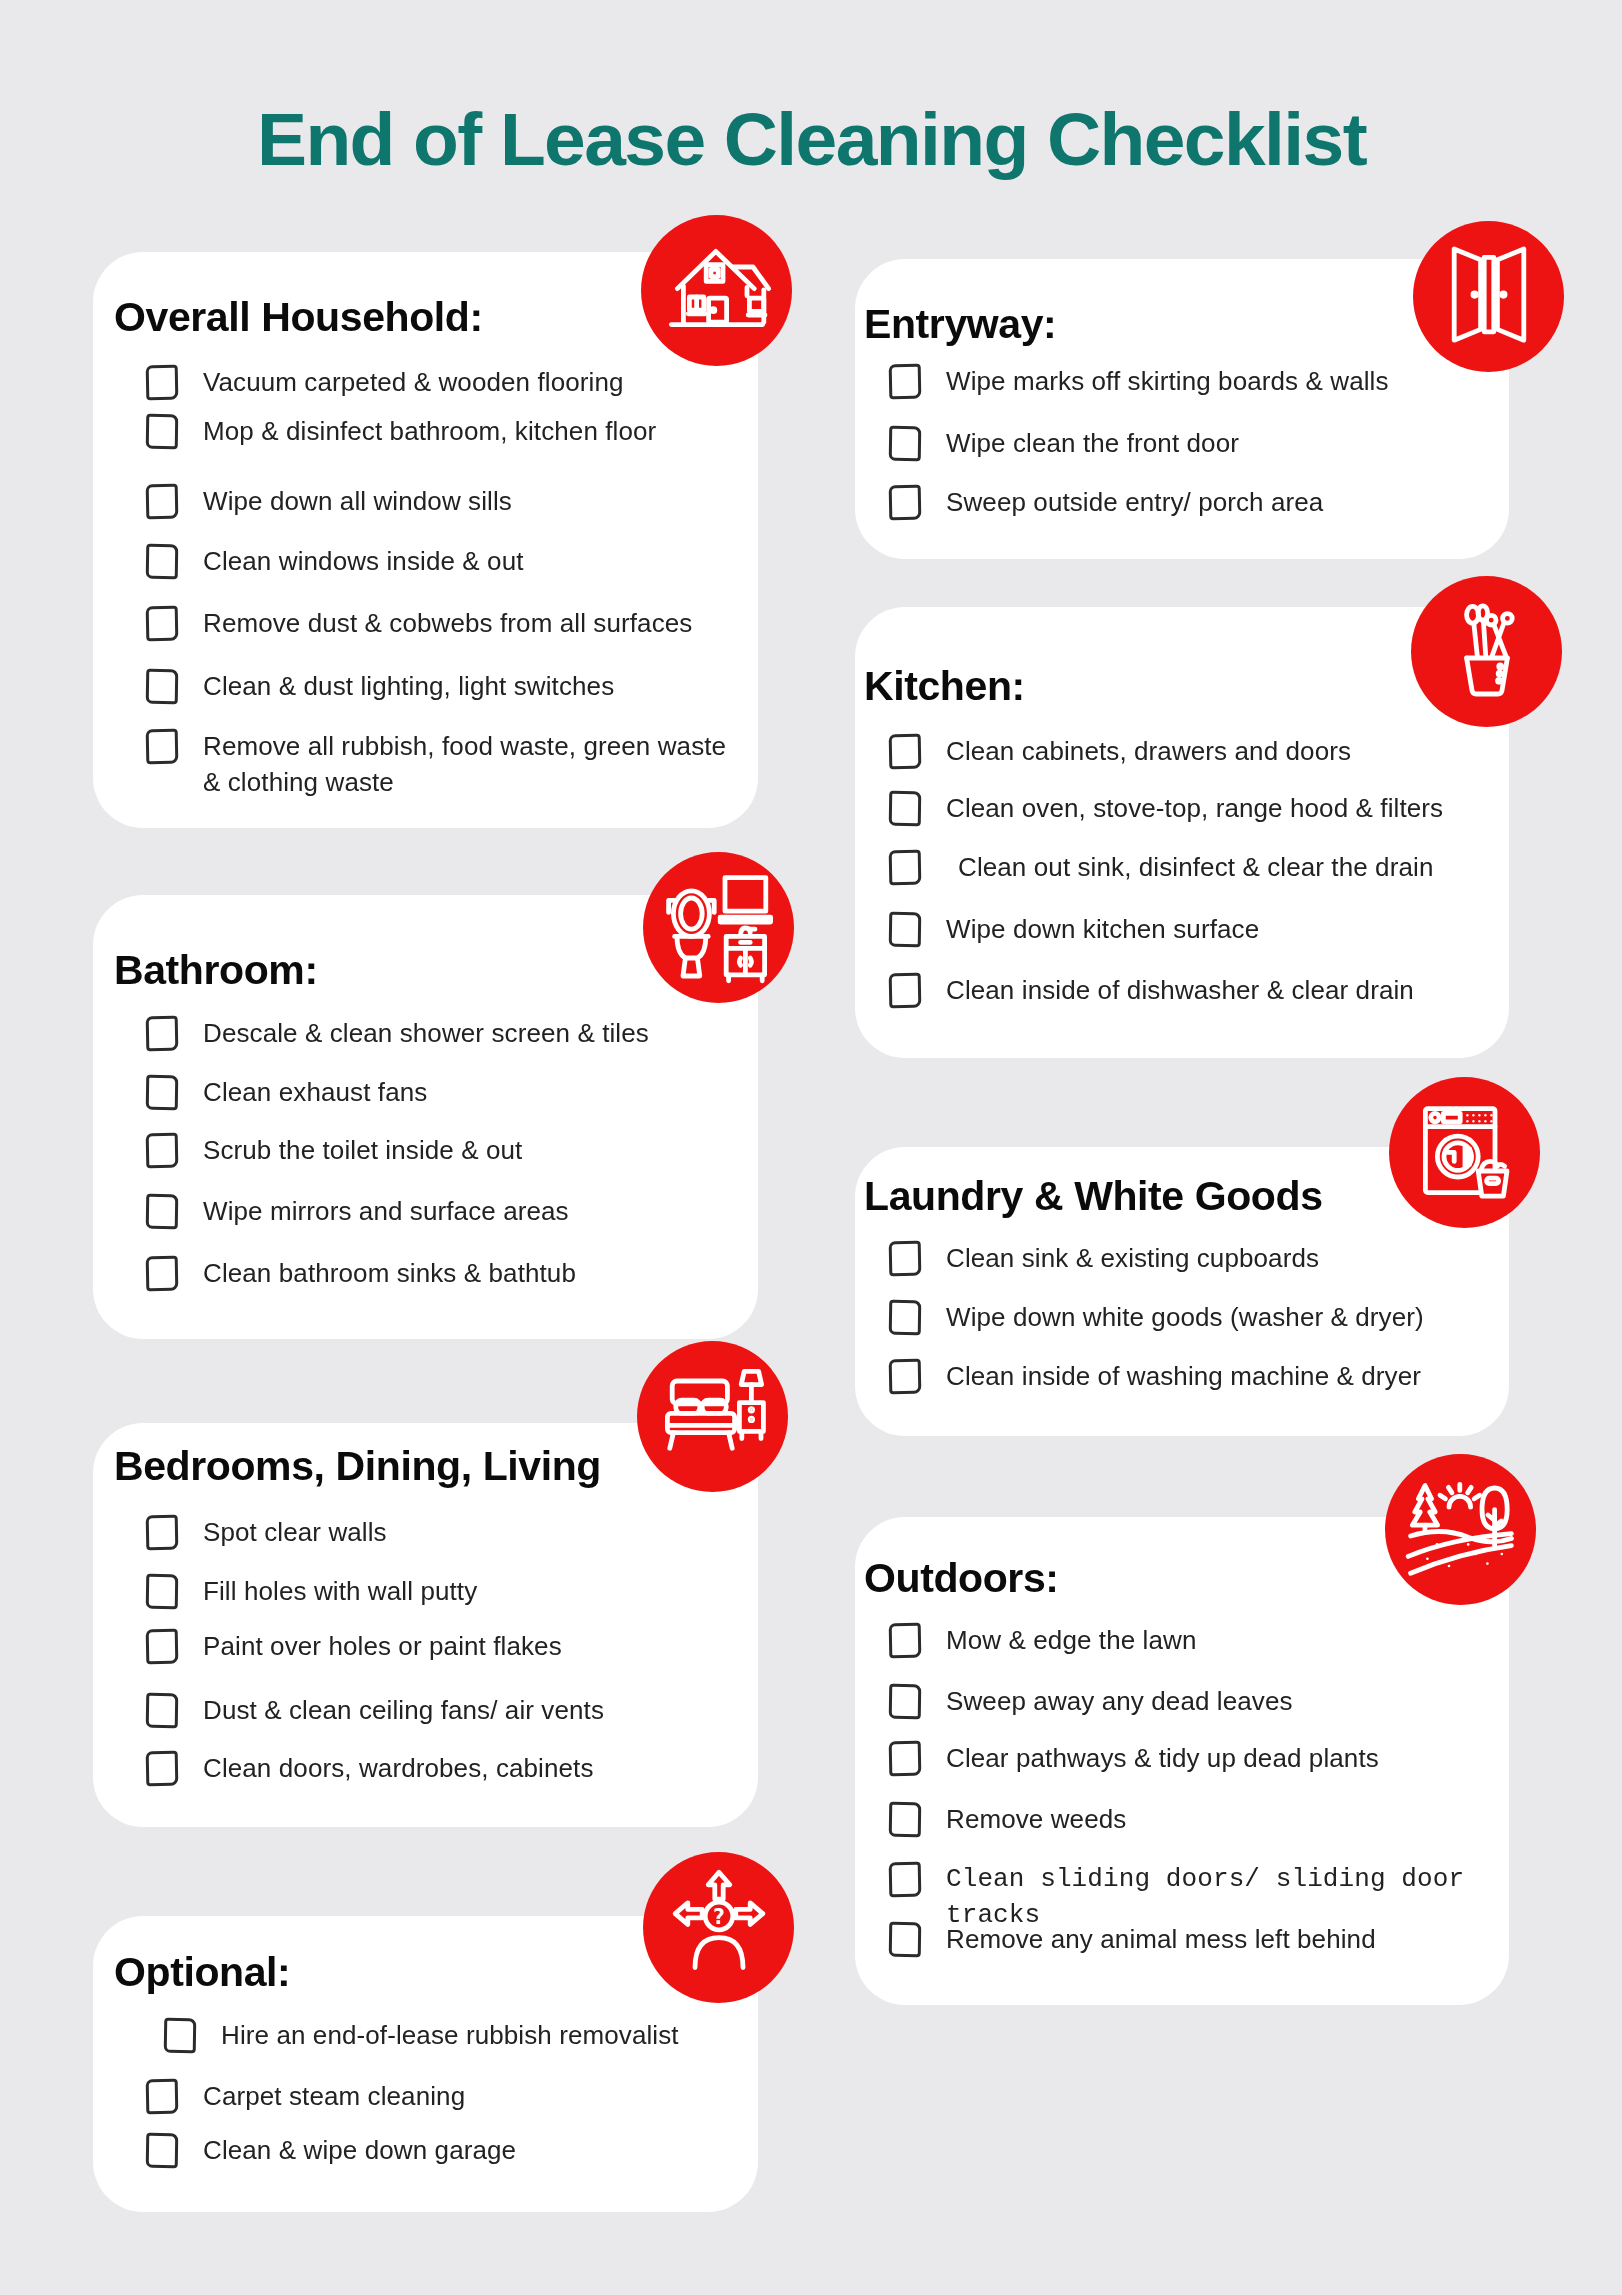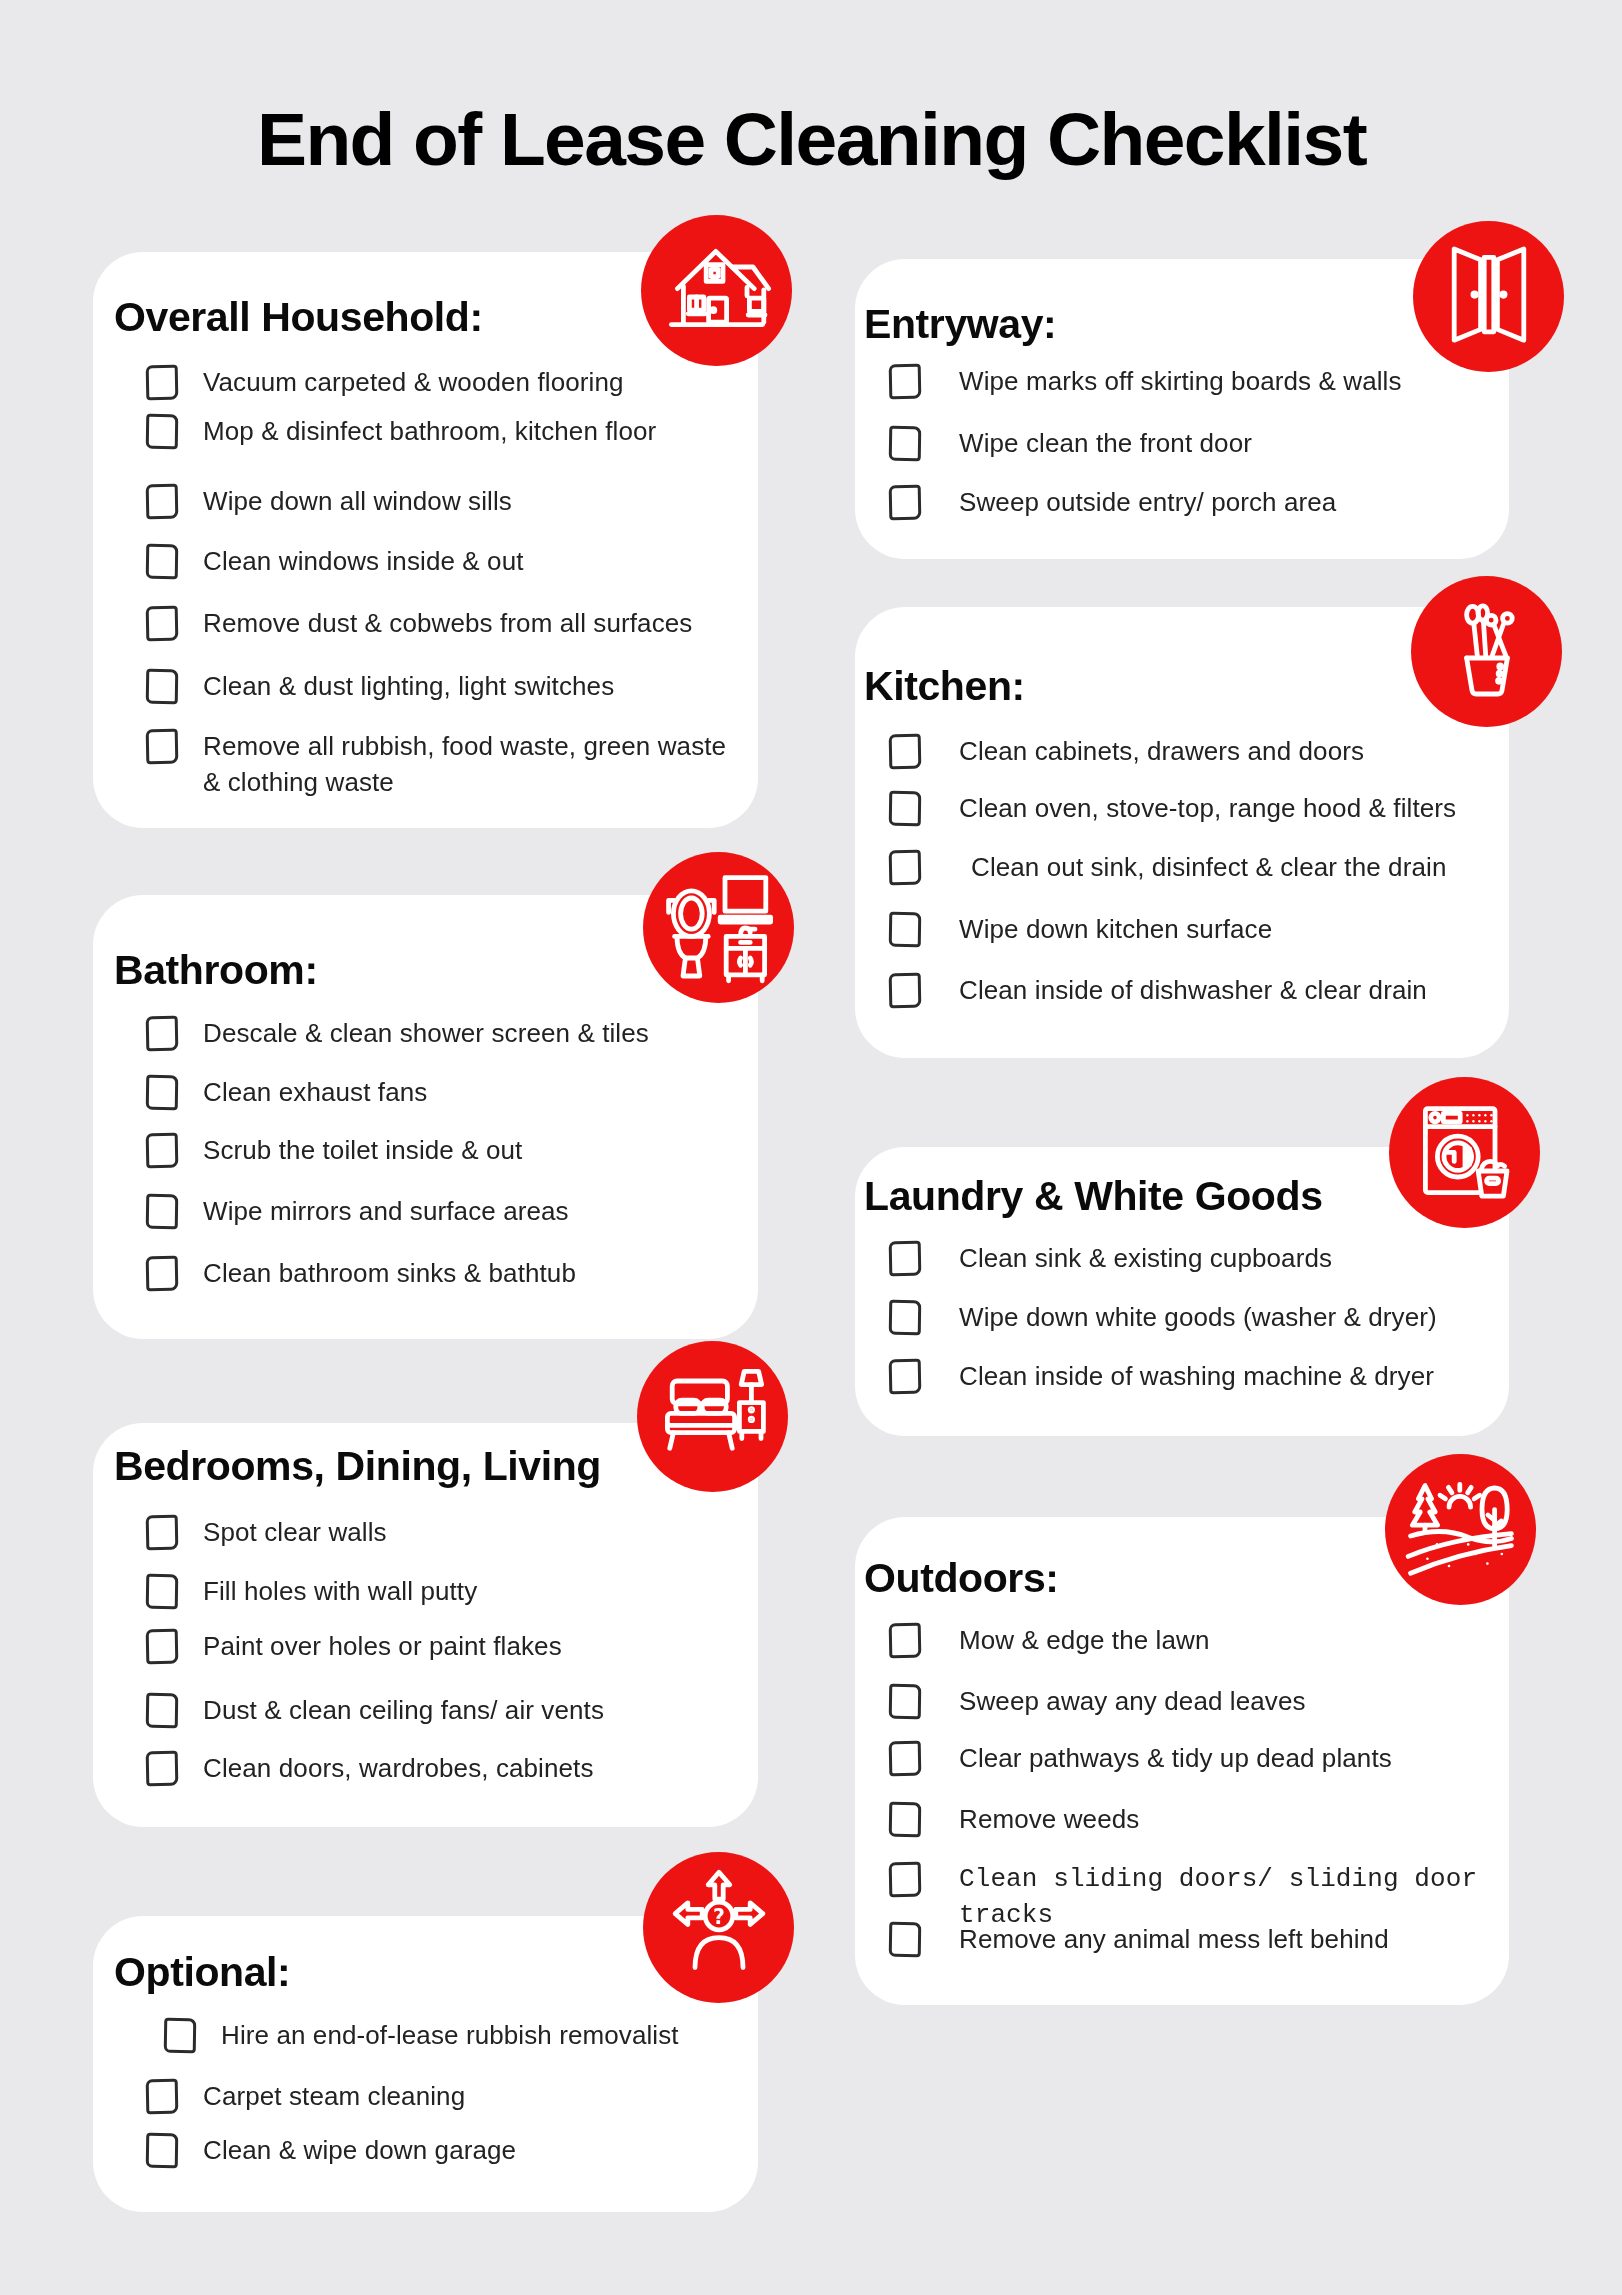--- a/index.html
+++ b/index.html
@@ -10,21 +10,21 @@
   body{
     width:1623px;height:2295px;position:relative;
     background:var(--bg);
     font-family:"Liberation Sans", sans-serif;
     overflow:hidden;
   }
   #page{position:absolute;inset:0;}
   .page-title{
     position:absolute;top:96px;left:0;width:1623px;
     text-align:center;font-size:75px;font-weight:bold;
-    letter-spacing:-1.6px;color:#000000;margin:0;
+    letter-spacing:-1.6px;color:#0f766e;margin:0;
   }
   .card{
     position:absolute;background:var(--card);
     border-radius:50px;
   }
   .section-heading{
     position:absolute;margin:0;
     font-size:41px;font-weight:bold;color:var(--heading);
     letter-spacing:-0.4px;line-height:1.1;white-space:nowrap;
   }
@@ -36,21 +36,21 @@
     border:3.2px solid var(--box);background:transparent;
     border-radius:6.5px 4px 7.3px 4px;cursor:pointer;padding:0;
   }
   .row:nth-child(odd) .checkbox{transform:rotate(-1.1deg);}
   .row:nth-child(even) .checkbox{transform:rotate(0.9deg);border-radius:4px 7.3px 4px 6.5px;}
   .item-label{
     font-size:26px;line-height:36px;color:var(--text);
     letter-spacing:0.1px;margin-top:-0.8px;
   }
   .col-left .item-label{width:540px;}
-  .col-right .item-label{width:578px;margin-left:13px;}
+  .col-right .item-label{width:578px;}
   .icon-circle{
     position:absolute;width:151px;height:151px;border-radius:50%;
     background:var(--accent);display:flex;align-items:center;justify-content:center;
   }
   .icon-circle svg{width:120px;height:120px;stroke:#fff;fill:none;
     stroke-width:4;stroke-linecap:round;stroke-linejoin:round;}
 </style>
 </head>
 <body>
 

